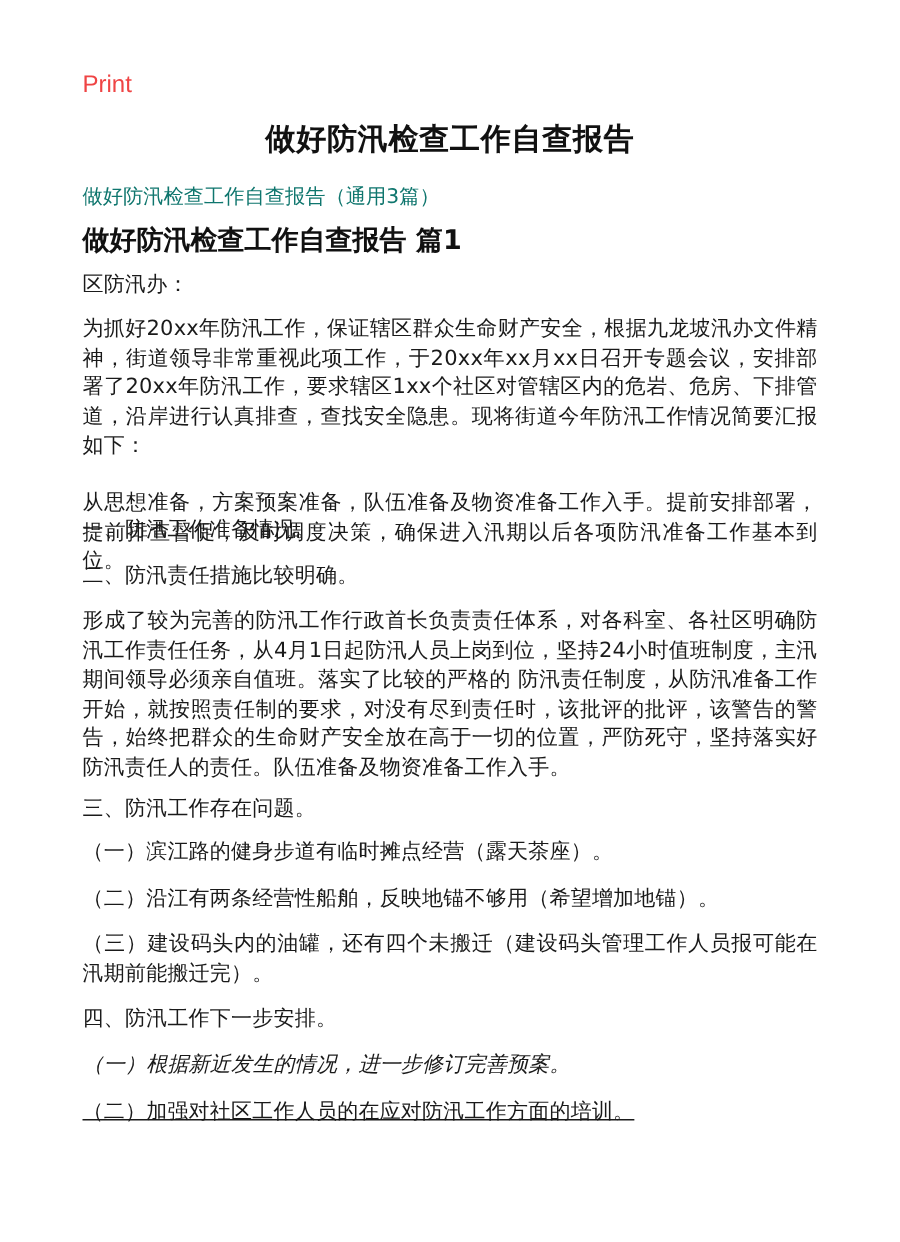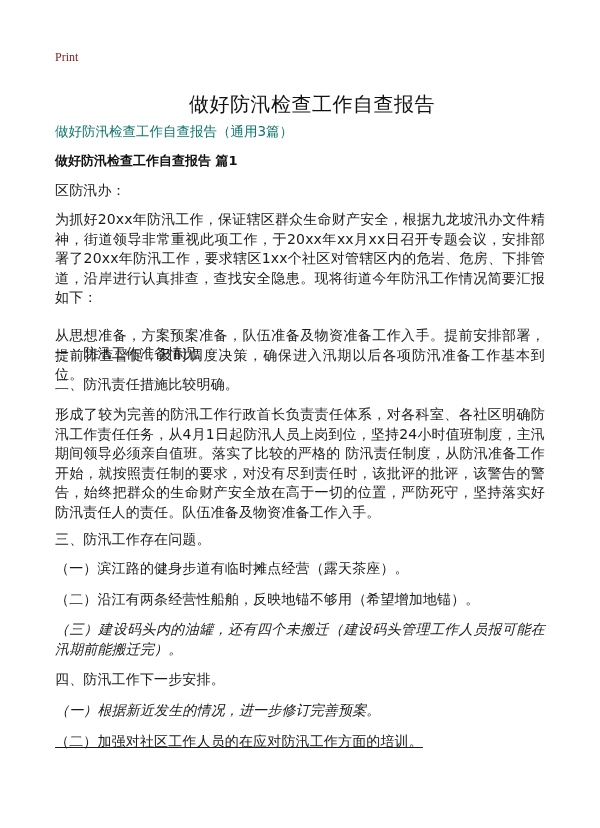--- a/index.html
+++ b/index.html
@@ -18,23 +18,23 @@
     .page {
       position: absolute;
       left: 55px;
       top: 0;
       width: 500px;
     }
     .print-label {
       position: absolute;
       left: 0;
       top: 50px;
-      font-family: Liberation Serif, serif;
-      font-size: 12px;
-      color: #7f1d1d;
+      font-family: Liberation Sans, sans-serif;
+      font-size: 16px;
+      color: #ef4444;
       line-height: 14px;
     }
     .doc-title {
       position: absolute;
       left: 0;
       top: 78px;
       width: 490px;
       text-align: center;
       font-size: 20px;
       line-height: 28px;
@@ -46,21 +46,21 @@
       left: 0;
       top: 122px;
       font-size: 13.5px;
       line-height: 18px;
       color: #0f766e;
     }
     .part-heading {
       position: absolute;
       left: 0;
       top: 152px;
-      font-size: 13px;
+      font-size: 18px;
       line-height: 18px;
       font-weight: bold;
       color: #111;
     }
     .body-text {
       position: absolute;
       left: 0;
       width: 490px;
       font-size: 14px;
       line-height: 19.5px;
@@ -72,21 +72,21 @@
     .item {
       padding-left: 0;
     }
   </style>
 </head>
 <body>
 
 <div class="page">
   <div class="print-label">Print</div>
 
-  <h1 class="doc-title" style="margin:12px;font-weight:normal;">做好防汛检查工作自查报告</h1>
+  <h1 class="doc-title" style="margin:0;font-weight:bold;">做好防汛检查工作自查报告</h1>
 
   <div class="doc-subtitle">做好防汛检查工作自查报告（通用3篇）</div>
 
   <div class="part-heading">做好防汛检查工作自查报告 篇1</div>
 
   <p class="body-text" style="top:181px;">区防汛办：</p>
 
   <p class="body-text" style="top:210px;">为抓好20xx年防汛工作，保证辖区群众生命财产安全，根据九龙坡汛办文件精神，街道领导非常重视此项工作，于20xx年xx月xx日召开专题会议，安排部署了20xx年防汛工作，要求辖区1xx个社区对管辖区内的危岩、危房、下排管道，沿岸进行认真排查，查找安全隐患。现将街道今年防汛工作情况简要汇报如下：</p>
 
   <p class="body-text" style="top:296px;margin-top:48px;">一、防汛工作准备情况。</p>
@@ -96,20 +96,20 @@
   <p class="body-text" style="top:375px;">二、防汛责任措施比较明确。</p>
 
   <p class="body-text" style="top:405px;">形成了较为完善的防汛工作行政首长负责责任体系，对各科室、各社区明确防汛工作责任任务，从4月1日起防汛人员上岗到位，坚持24小时值班制度，主汛期间领导必须亲自值班。落实了比较的严格的 防汛责任制度，从防汛准备工作开始，就按照责任制的要求，对没有尽到责任时，该批评的批评，该警告的警告，始终把群众的生命财产安全放在高于一切的位置，严防死守，坚持落实好防汛责任人的责任。队伍准备及物资准备工作入手。</p>
 
   <p class="body-text" style="top:530px;">三、防汛工作存在问题。</p>
 
   <p class="body-text item" style="top:559px;">（一）滨江路的健身步道有临时摊点经营（露天茶座）。</p>
 
   <p class="body-text item" style="top:590px;">（二）沿江有两条经营性船舶，反映地锚不够用（希望增加地锚）。</p>
 
-  <p class="body-text item" style="top:620px;font-style:italic;">（三）建设码头内的油罐，还有四个未搬迁（建设码头管理工作人员报可能在汛期前能搬迁完）。</p>
+  <p class="body-text item" style="top:620px;">（三）建设码头内的油罐，还有四个未搬迁（建设码头管理工作人员报可能在汛期前能搬迁完）。</p>
 
   <p class="body-text" style="top:670px;">四、防汛工作下一步安排。</p>
 
   <p class="body-text item" style="top:701px;font-style:italic;">（一）根据新近发生的情况，进一步修订完善预案。</p>
 
   <p class="body-text item" style="top:732px;text-decoration:underline;">（二）加强对社区工作人员的在应对防汛工作方面的培训。</p>
 </div>
 
 </body></html>

